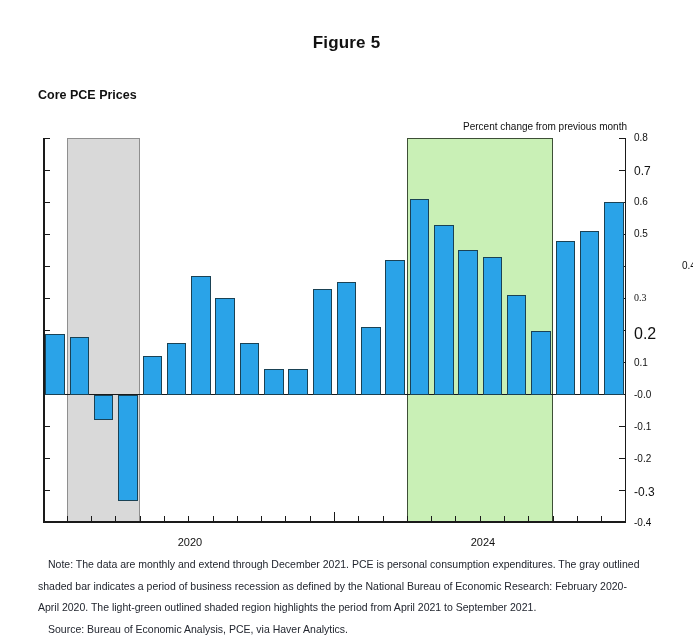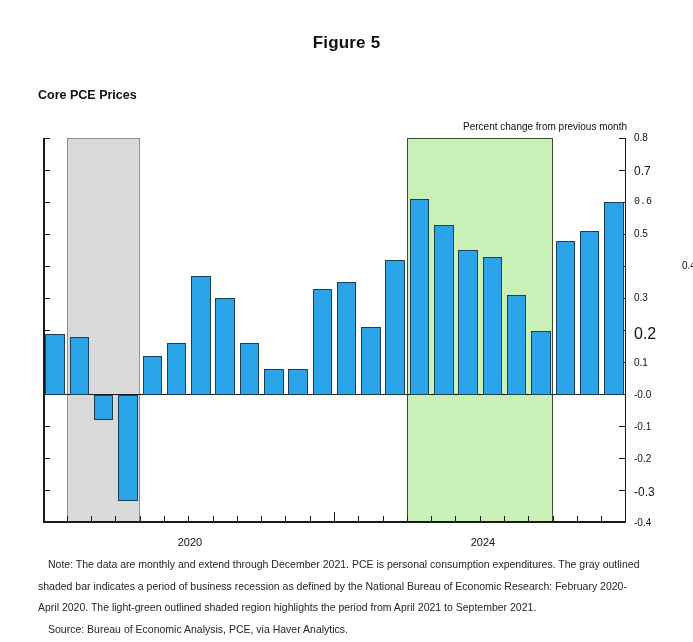--- a/index.html
+++ b/index.html
@@ -109,24 +109,24 @@
         <div class="abs" style="left: 439.646px; top: 118.708px; width: 19.5px; height: 137.958px; background: rgb(42, 163, 232); border: 1px solid rgb(26, 66, 85); box-sizing: border-box;"></div>
         <div class="abs" style="left: 463.938px; top: 157.208px; width: 19.5px; height: 99.4583px; background: rgb(42, 163, 232); border: 1px solid rgb(26, 66, 85); box-sizing: border-box;"></div>
         <div class="abs" style="left: 488.229px; top: 192.5px; width: 19.5px; height: 64.1667px; background: rgb(42, 163, 232); border: 1px solid rgb(26, 66, 85); box-sizing: border-box;"></div>
         <div class="abs" style="left: 512.521px; top: 102.667px; width: 19.5px; height: 154px; background: rgb(42, 163, 232); border: 1px solid rgb(26, 66, 85); box-sizing: border-box;"></div>
         <div class="abs" style="left: 536.812px; top: 93.0417px; width: 19.5px; height: 163.625px; background: rgb(42, 163, 232); border: 1px solid rgb(26, 66, 85); box-sizing: border-box;"></div>
         <div class="abs" style="left: 561.104px; top: 64.1667px; width: 19.5px; height: 192.5px; background: rgb(42, 163, 232); border: 1px solid rgb(26, 66, 85); box-sizing: border-box;"></div>
       </div>
     <div>
         <div class="abs" style="left: 591px; top: -6px; width: 34px; font-size: 10px; color: rgb(17, 17, 17);">0.8</div>
         <div class="abs" style="left: 591px; top: 26.0833px; width: 34px; font-size: 12px; color: rgb(17, 17, 17);">0.7</div>
-        <div class="abs" style="left: 591px; top: 58.1667px; width: 34px; font-size: 10px; color: rgb(17, 17, 17); font-family: Liberation Mono, monospace;">0.6</div>
+        <div class="abs" style="left: 591px; top: 58.1667px; width: 34px; font-size: 10px; color: rgb(17, 17, 17);">0.6</div>
         <div class="abs" style="left: 591px; top: 90.25px; width: 34px; font-size: 10px; color: rgb(17, 17, 17);">0.5</div>
         <div class="abs" style="left: 591px; top: 122.333px; width: 34px; font-size: 10px; color: rgb(17, 17, 17); margin-left: 48px;">0.4</div>
-        <div class="abs" style="left: 591px; top: 154.417px; width: 34px; font-size: 10px; color: rgb(17, 17, 17);">0.3</div>
+        <div class="abs" style="left: 591px; top: 154.417px; width: 34px; font-size: 10px; color: rgb(17, 17, 17); font-family: Liberation Serif, serif;">0.3</div>
         <div class="abs" style="left: 591px; top: 186.5px; width: 34px; font-size: 16px; color: rgb(17, 17, 17);">0.2</div>
         <div class="abs" style="left: 591px; top: 218.583px; width: 34px; font-size: 10px; color: rgb(17, 17, 17);">0.1</div>
         <div class="abs" style="left: 591px; top: 250.667px; width: 34px; font-size: 10px; color: rgb(17, 17, 17);">-0.0</div>
         <div class="abs" style="left: 591px; top: 282.75px; width: 34px; font-size: 10px; color: rgb(17, 17, 17);">-0.1</div>
         <div class="abs" style="left: 591px; top: 314.833px; width: 34px; font-size: 10px; color: rgb(17, 17, 17);">-0.2</div>
         <div class="abs" style="left: 591px; top: 346.917px; width: 34px; font-size: 12px; color: rgb(17, 17, 17);">-0.3</div>
         <div class="abs" style="left: 591px; top: 379px; width: 34px; font-size: 10px; color: rgb(17, 17, 17);">-0.4</div>
       </div>
   </div>
 

